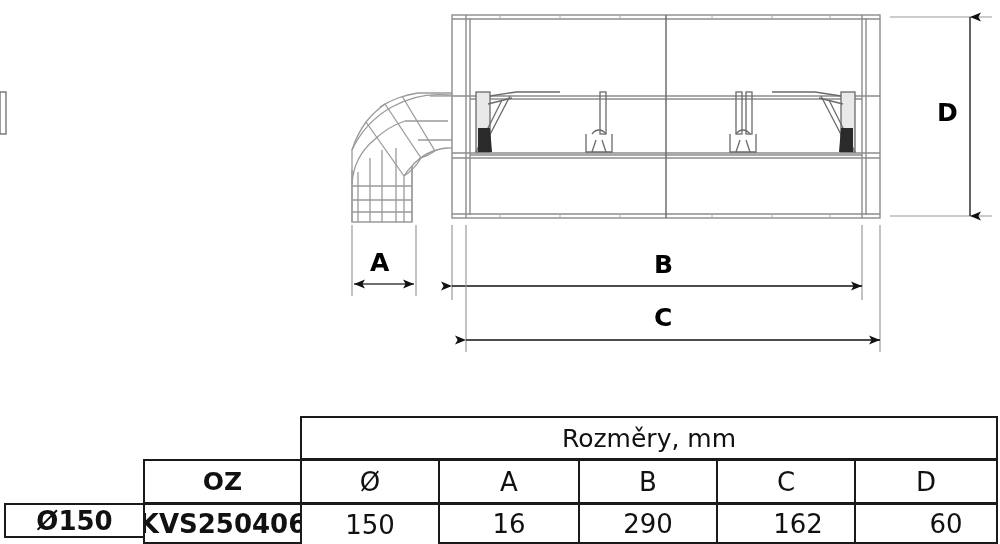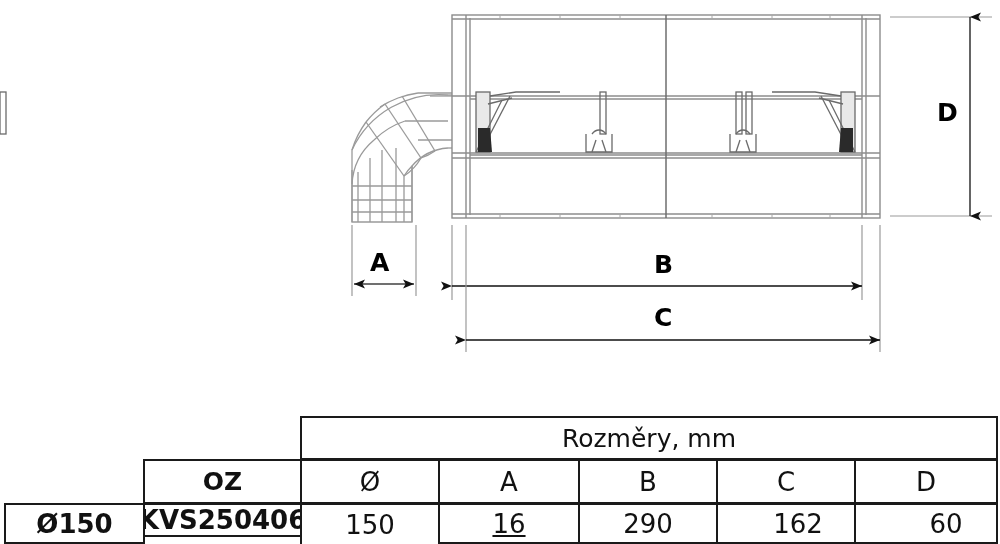--- a/index.html
+++ b/index.html
@@ -245,20 +245,20 @@
 
   <div class="tcell hdr-oz" style="left:143px; top:43px; width:159px; height:45px;">OZ</div>
 
   <div class="tcell hdr-span" style="left:300px; top:0px; width:698px; height:44px;">Rozměry, mm</div>
   <div class="tcell hdr-col" style="left:300px; top:43px; width:140px; height:45px;">Ø</div>
   <div class="tcell hdr-col" style="left:438px; top:43px; width:142px; height:45px;">A</div>
   <div class="tcell hdr-col" style="left:578px; top:43px; width:140px; height:45px;">B</div>
   <div class="tcell hdr-col" style="left:716px; top:43px; width:140px; height:45px;">C</div>
   <div class="tcell hdr-col" style="left:854px; top:43px; width:144px; height:45px;">D</div>
 
-  <div class="tcell data-bold" style="left:4px; top:87px; width:141px; height:41px;">Ø150</div>
-  <div class="tcell data-bold" style="left:143px; top:87px; width:159px; height:34px;">KVS250406</div>
+  <div class="tcell data-bold" style="left:4px; top:87px; width:141px; height:35px;">Ø150</div>
+  <div class="tcell data-bold" style="left:143px; top:87px; width:159px; height:41px;">KVS250406</div>
   <div class="tcell data-num" style="left:300px; top:87px; width:140px; height:44px;">150</div>
-  <div class="tcell data-num" style="left:438px; top:87px; width:142px; height:41px;text-decoration:underline;">16</div>
+  <div class="tcell data-num" style="left:438px; top:87px; width:142px; height:41px;">16</div>
   <div class="tcell data-num" style="left:578px; top:87px; width:140px; height:41px;">290</div>
   <div class="tcell data-num" style="left:716px; top:87px; width:164px; height:41px;">162</div>
   <div class="tcell data-num" style="left:854px; top:87px; width:144px; height:41px;padding-left:40px;">60</div>
 </div>
 
 </body></html>

